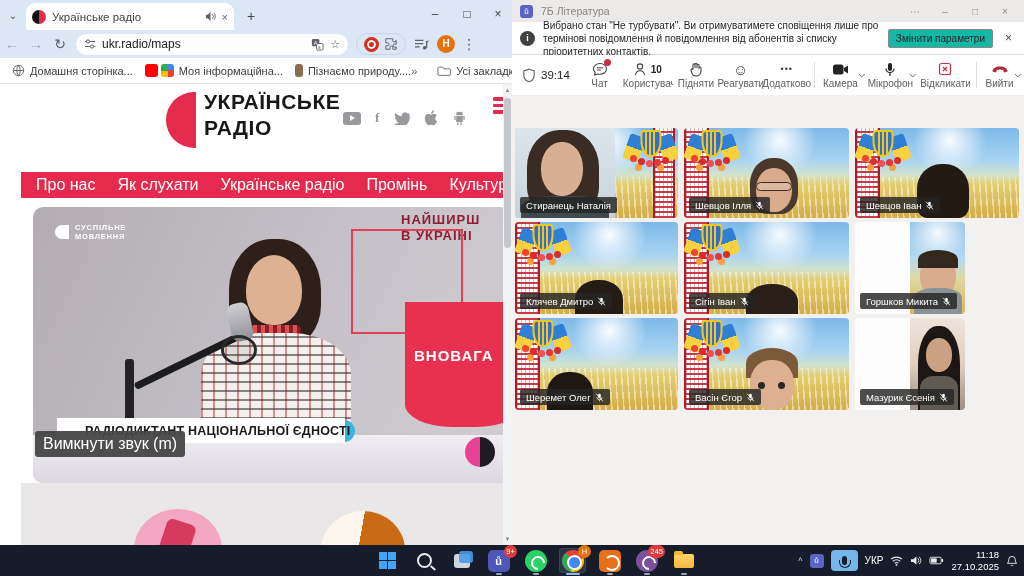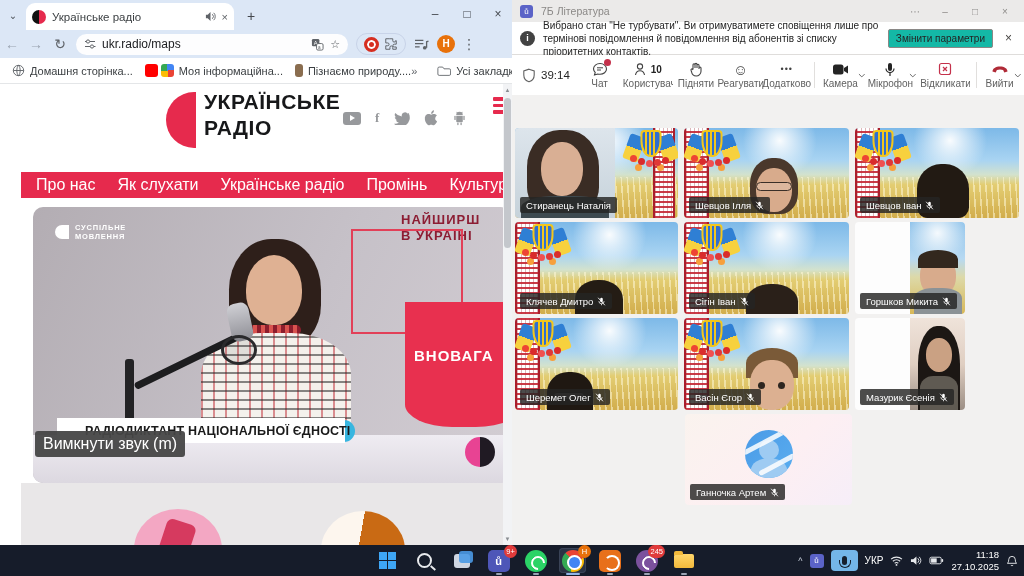--- a/index.html
+++ b/index.html
@@ -630,36 +630,20 @@
         <div class="nameplate">
           <span>Мазурик Єсенія</span>
           <svg width="9" height="9" viewBox="0 0 12 12">
               <rect x="4.3" y="1" width="3.4" height="6" rx="1.7" fill="#fff"></rect>
               <path d="M2.5 5.5a3.5 3.5 0 007 0M6 9v2" stroke="#fff" fill="none"></path>
               <path d="M1.5 1l9 10" stroke="#fff" stroke-width="1.2"></path>
             </svg>
         </div>
       </div>
 
-      <div class="tile" id="avatar-tile" style="left:173px; top:319px; width:167px; height:91px">
-        <div id="blue-avatar">
-          <div class="p-head"></div>
-            <div class="p-body"></div>
-            <div class="streak1"></div>
-            <div class="streak2"></div>
-        </div>
-        <div class="nameplate">
-          <span>Ганночка Артем</span>
-          <svg width="9" height="9" viewBox="0 0 12 12">
-              <rect x="4.3" y="1" width="3.4" height="6" rx="1.7" fill="#fff"></rect>
-              <path d="M2.5 5.5a3.5 3.5 0 007 0M6 9v2" stroke="#fff" fill="none"></path>
-              <path d="M1.5 1l9 10" stroke="#fff" stroke-width="1.2"></path>
-            </svg>
-        </div>
-      </div>
     </div>
   </div>
 
   <div id="taskbar" class="abs">
     <div id="tb-center">
       <div class="tico">
           <div id="win-ico">
             <div></div>
             <div></div>
             <div></div>

